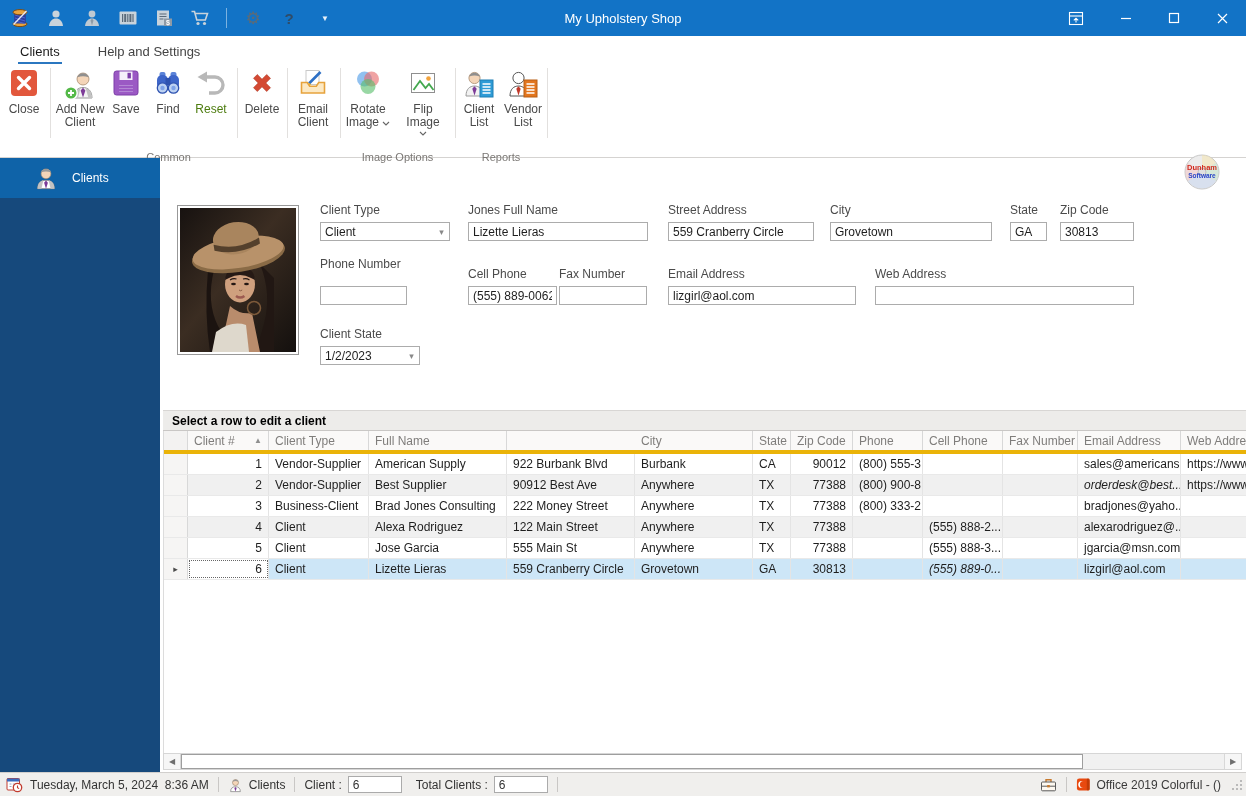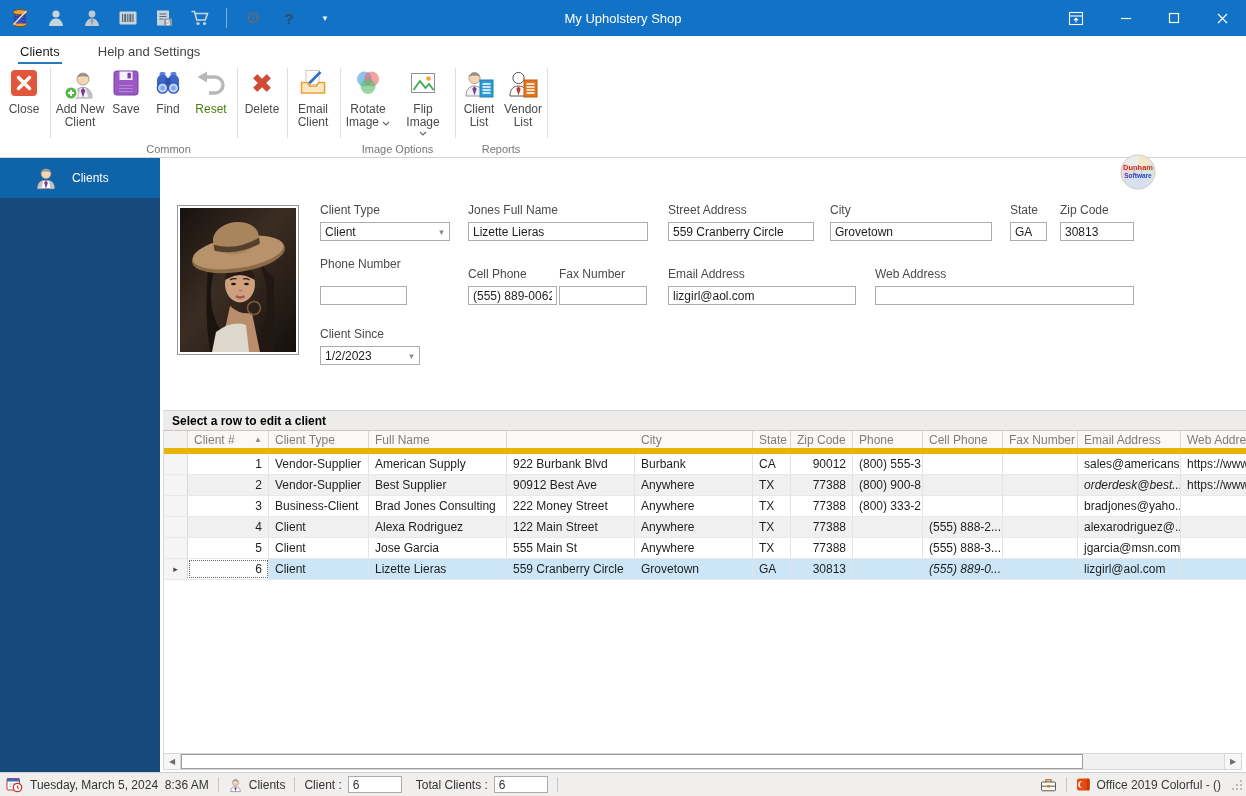--- a/index.html
+++ b/index.html
@@ -25,44 +25,44 @@
   .tab1{margin-left:18px;}
   .tab2{margin-left:34px;}
 
   
   .ribbon{position:absolute;left:0;top:64px;width:100%;height:94px;background:#fff;border-bottom:1px solid #D5D3D1;box-sizing:border-box;}
   .rbtn{position:absolute;top:3px;text-align:center;color:#4A4A4A;}
   .rbtn .ric{height:35px;display:flex;align-items:flex-start;justify-content:center;}
   .rlabel{font-size:12px;line-height:13px;margin-top:1px;}
   .rbtn.disabled{color:#4d7c0f;}
   .rsep{position:absolute;top:4px;height:70px;width:1px;background:#E2E0DE;}
-  .rcaption{position:absolute;top:79px;text-align:center;color:#7A7774;font-size:11px;}
+  .rcaption{position:absolute;top:87px;text-align:center;color:#7A7774;font-size:11px;}
   .chevline{display:block;line-height:7px;}
-  .rlogo{position:absolute;left:1120px;top:89px;width:36px;height:38px;}
+  .rlogo{position:absolute;left:1184px;top:89px;width:36px;height:38px;}
 
   
   .sidebar{position:absolute;left:0;top:158px;width:160px;height:614px;background:#16497C;}
   .navitem{height:40px;background:#0F63A8;display:flex;align-items:center;color:#fff;}
   .navitem .nic{margin-left:33px;margin-right:13px;display:flex;}
 
   
   .flabel{position:absolute;color:#4B4B4B;font-size:12px;}
   .fin{position:absolute;height:19px;border:1px solid #ACACAC;font:12px "Liberation Sans","DejaVu Sans",sans-serif;
        padding:0 4px;color:#1e1e1e;background:#fff;box-sizing:border-box;outline:none;}
   .combo{position:absolute;height:19px;border:1px solid #ACACAC;background:#fff;box-sizing:border-box;display:flex;align-items:center;}
   .combo .cval{flex:1;padding:0 4px;}
   .combo .carrow{width:15px;color:#888;font-size:9px;display:flex;align-items:center;justify-content:center;}
   .photo{position:absolute;left:177px;top:205px;width:122px;height:150px;border:1px solid #989898;background:#fff;padding:2px;box-sizing:border-box;}
   .photo svg{display:block;width:100%;height:100%;}
 
   
   .gridcap{position:absolute;left:163px;top:410px;right:0;height:21px;background:#EDECEA;border-top:1px solid #D8D6D4;border-bottom:1px solid #C9C7C5;
     box-sizing:border-box;font-weight:bold;display:flex;align-items:center;padding-left:9px;color:#000;}
   #grid{position:absolute;left:163px;top:431px;width:1083px;height:322px;border-left:1px solid #DCDCDC;background:#fff;overflow:hidden;box-sizing:border-box;}
-  .grid-head{display:flex;height:23px;border-bottom:6px solid #eab308;background:#FAF9F8;box-sizing:border-box;}
+  .grid-head{display:flex;height:23px;border-bottom:4px solid #eab308;background:#FAF9F8;box-sizing:border-box;}
   .gh-ind{width:24px;border-right:1px solid #D8D8D8;background:#F3F2F1;box-sizing:border-box;flex:none;}
   .gh-cell{box-sizing:border-box;border-right:1px solid #D8D8D8;color:#7F7D7B;padding:0 6px;display:flex;align-items:center;flex:none;overflow:hidden;white-space:nowrap;}
   .sort{margin-left:auto;font-size:8px;color:#8F8F8F;padding-left:4px;}
   .g-row{display:flex;height:21px;background:#fff;border-bottom:1px solid #E9E9E9;box-sizing:border-box;}
   .g-row.alt{background:#F0F0F0;}
   .g-row.sel{background:#CDE6F7;}
   .g-ind{width:24px;border-right:1px solid #D8D8D8;background:#F6F5F4;box-sizing:border-box;flex:none;display:flex;align-items:center;justify-content:center;color:#4a4a4a;font-size:9px;}
   .g-row.sel .g-ind{background:#F6F5F4;}
   .g-cell{box-sizing:border-box;border-right:1px solid #E4E4E4;padding:3px 6px 0;overflow:hidden;white-space:nowrap;flex:none;line-height:15px;}
   .g-cell.r{text-align:right;}
@@ -422,21 +422,21 @@
 
   <div class="flabel" style="left:559px;top:267px;">Fax Number</div>
   <input class="fin" style="left: 559px; top: 286px; width: 88px;" value="">
 
   <div class="flabel" style="left:668px;top:267px;">Email Address</div>
   <input class="fin" style="left: 668px; top: 286px; width: 188px;" value="lizgirl@aol.com">
 
   <div class="flabel" style="left:875px;top:267px;">Web Address</div>
   <input class="fin" style="left: 875px; top: 286px; width: 259px;" value="">
 
-  <div class="flabel" style="left:320px;top:327px;">Client Since</div>
+  <div class="flabel" style="left:320px;top:327px;">Client State</div>
   <div class="combo" style="left:320px;top:346px;width:100px;">
     <span class="cval">1/2/2023</span>
     <span class="carrow">▾</span>
   </div>
 
   <div class="gridcap">Select a row to edit a client</div>
   <div id="grid">
     <div class="grid-head" id="grid-head">
       <div class="gh-ind"></div>
     <div class="gh-cell" style="width: 81px;">

